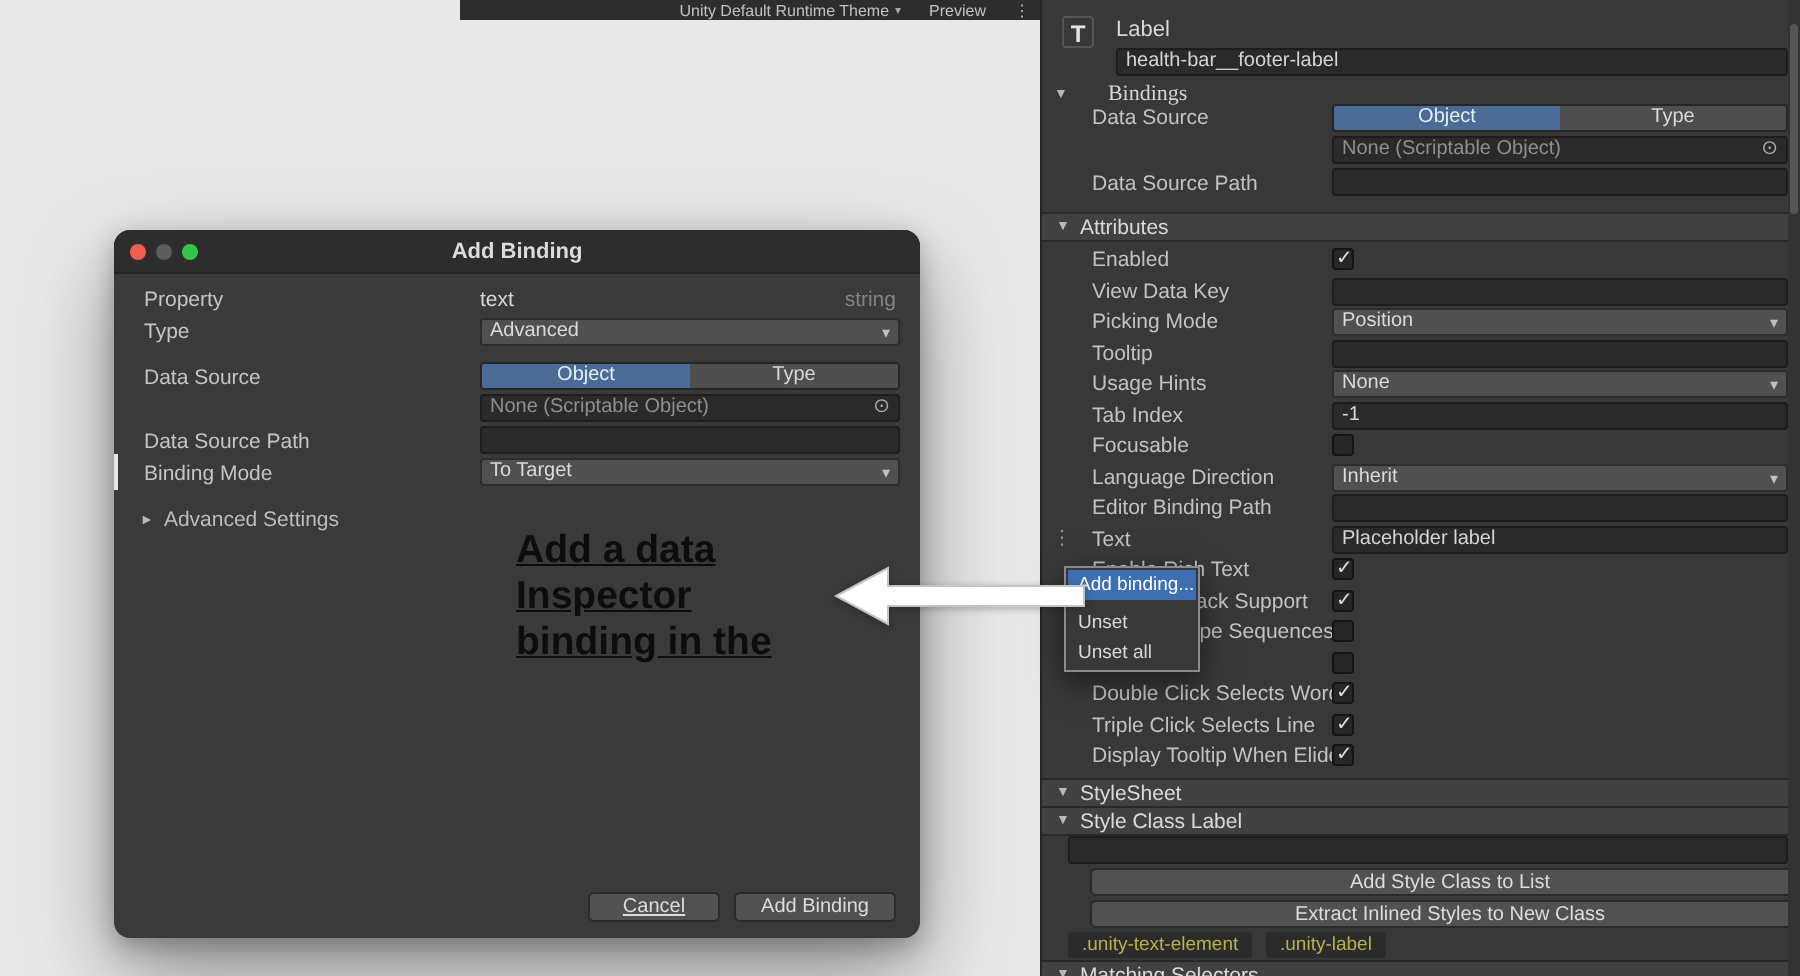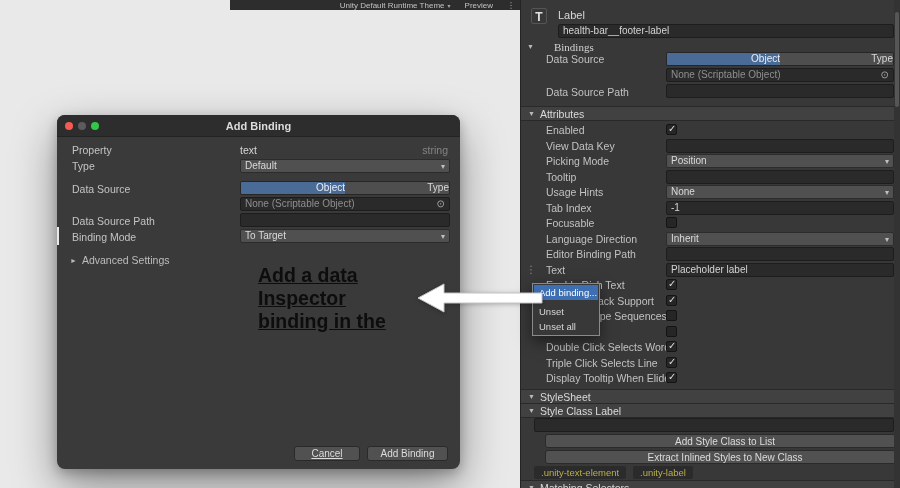--- a/index.html
+++ b/index.html
@@ -41,21 +41,21 @@
   .field.muted { color:#8f8f8f; }
   .dropdown {
     background:#505050; border:1px solid #2c2c2c; border-radius:2px;
     height:14px; line-height:12px; font-size:10px; color:#dadada;
     padding:0 4px; position:relative; white-space:nowrap;
   }
   .dd-caret { position:absolute; right:4px; top:1px; font-size:8px; color:#c0c0c0; line-height:11px; }
   .picker-icon { position:absolute; right:4px; top:0; font-size:10px; color:#a8a8a8; line-height:12px; }
   .toggle { display:flex; height:14px; border:1px solid #262626; border-radius:2px; overflow:hidden; }
   .toggle .half {
-    flex:1; text-align:right; line-height:12px; font-size:10px;
+    flex:1; text-align:center; line-height:12px; font-size:10px;
     background:#4e4e4e; color:#d8d8d8;
   }
   .toggle .half.sel { background:#4a6b96; color:#e8eef6; }
   .checkbox {
     width:11px; height:11px; background:#262626;
     border:1px solid #141414; border-radius:2px; position:relative;
   }
   .checkbox.checked::after {
     content:"✓"; position:absolute; left:1px; top:-2px;
     font-size:10px; color:#dcdcdc;
@@ -159,21 +159,21 @@
     <span class="tl grn"></span>
     <div class="dlg-title">Add Binding</div>
   </div>
 
   <span class="dlg-label" style="top:28px">Property</span>
   <span class="dlg-value" style="top:28px">text</span>
   <span class="dlg-hint" style="top:28px">string</span>
 
   <span class="dlg-label" style="top:44px">Type</span>
   <div class="dropdown dlg-ctrl" style="top:44px">
-    <span>Default</span>
+    <span>Advanced</span>
     <span class="dd-caret">▾</span>
   </div>
 
   <span class="dlg-label" style="top:67px">Data Source</span>
   <div class="toggle dlg-ctrl" style="top:66px">
     <span class="half sel">Object</span>
     <span class="half">Type</span>
   </div>
 
   <div class="field muted dlg-ctrl" style="top:82px">

